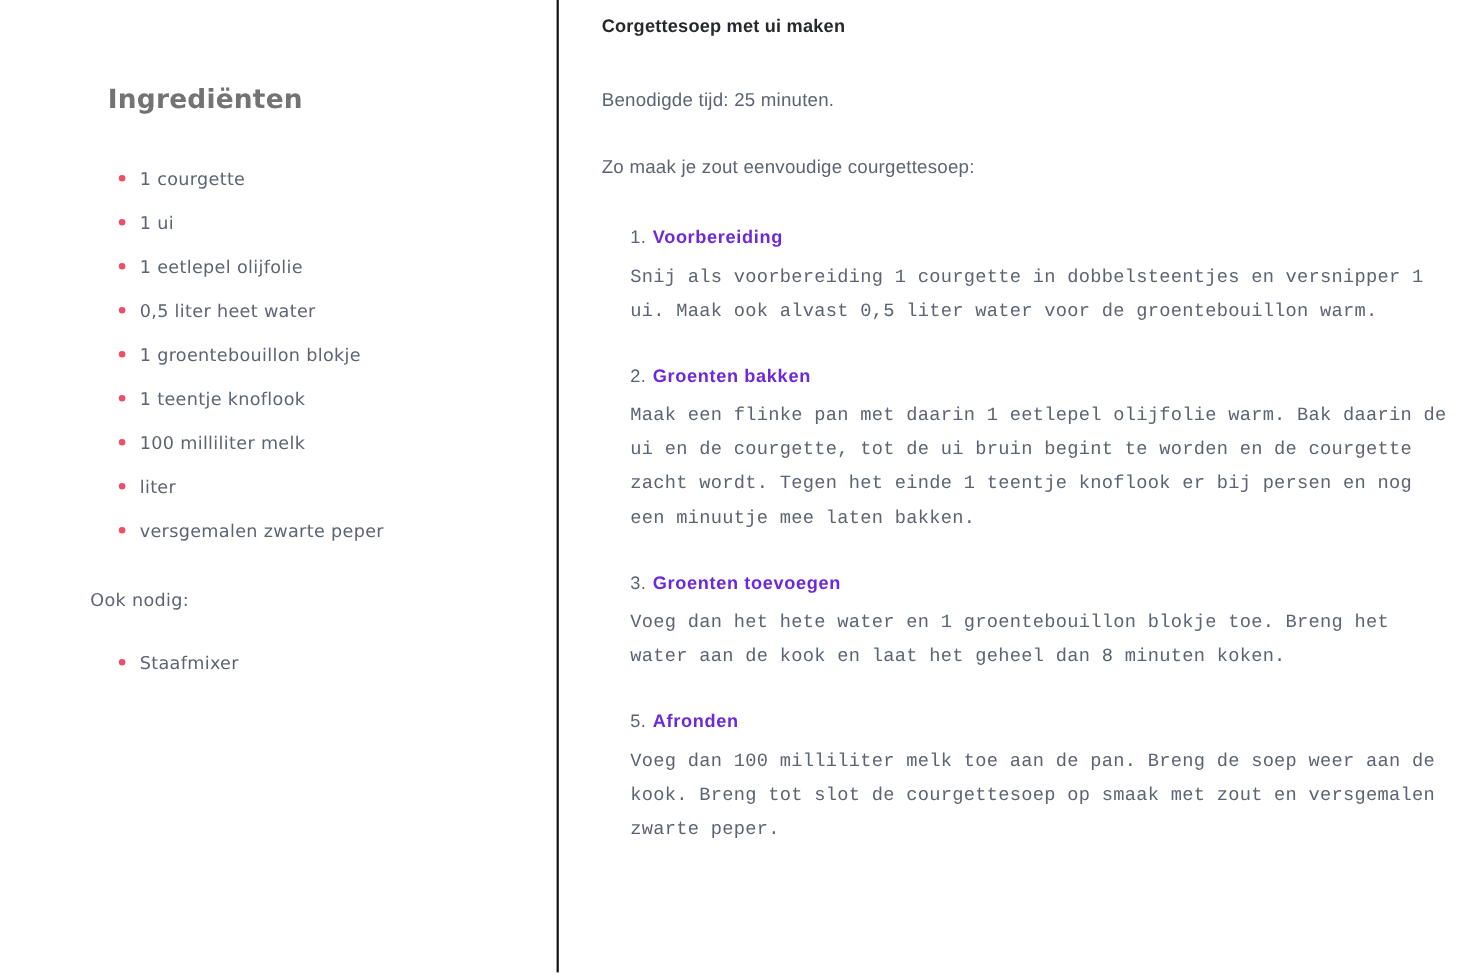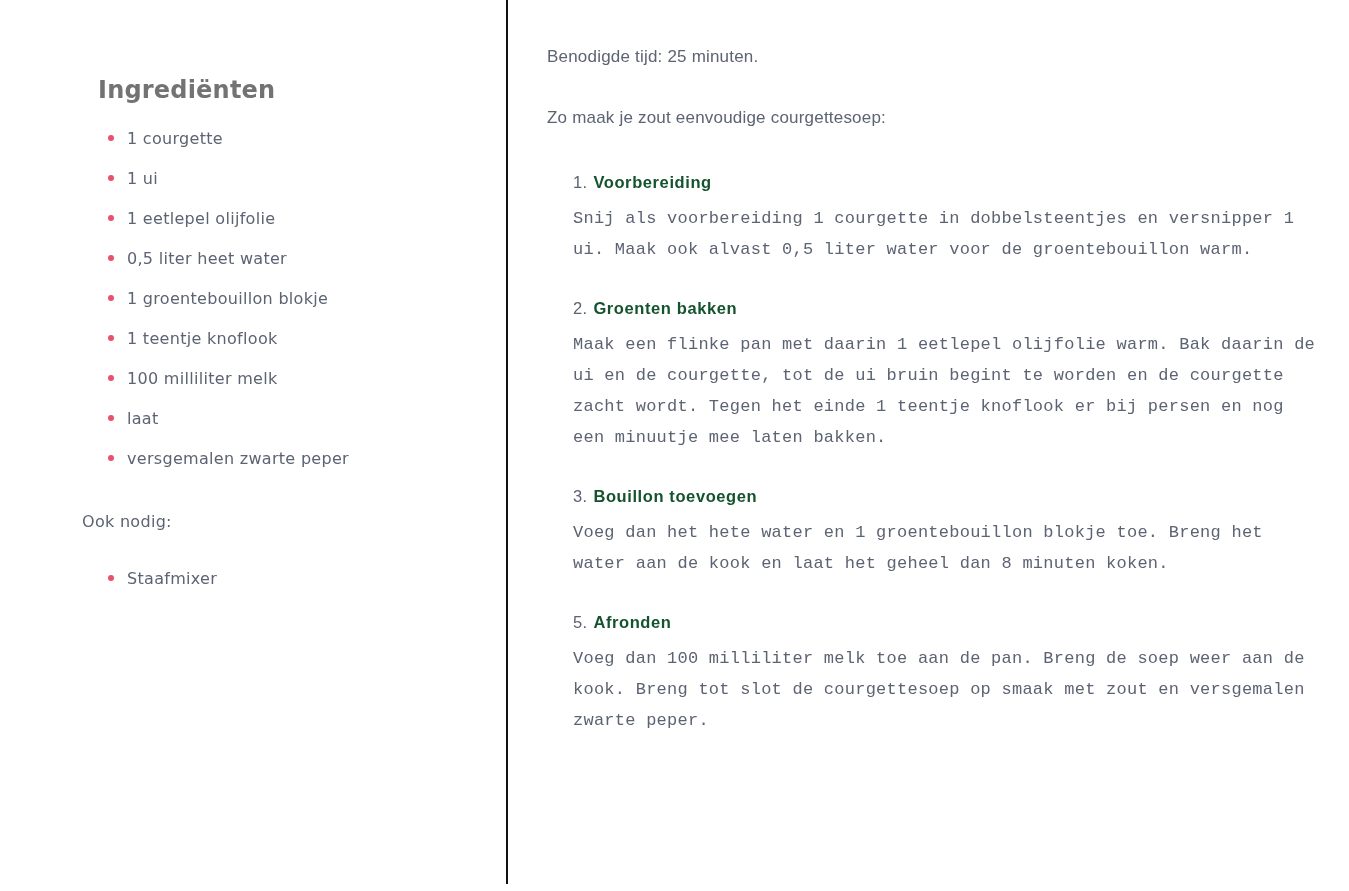--- a/index.html
+++ b/index.html
@@ -44,21 +44,21 @@
     margin-left: 16px;
   }
   .ingredients-intro {
     margin-top: 37px;
     font-size: 16px;
     color: #5c6372;
     letter-spacing: 0.3px;
   }
   ul.ing-list {
     list-style: none;
-    margin-top: 24px;
+    margin-top: 48px;
     padding-left: 26px;
   }
   ul.ing-list li {
     display: flex;
     align-items: center;
     height: 20px;
     margin-bottom: 20px;
     font-size: 16px;
     color: #5c6372;
     letter-spacing: 0.3px;
@@ -121,21 +121,21 @@
     font-size: 16.5px;
     color: #5c6372;
   }
   .step-number {
     font-weight: normal;
     margin-right: 6px;
     letter-spacing: 0.3px;
   }
   .step-title {
     font-weight: bold;
-    color: #14532d;
+    color: #6d28d9;
     letter-spacing: 0.6px;
   }
   .step-text {
     margin-top: 11px;
     width: 745px;
     font-size: 17px;
     line-height: 31px;
     color: #5c6372;
     letter-spacing: 0.25px;
     font-family: Liberation Mono, monospace;
@@ -173,60 +173,61 @@
       <li>
           <span class="bullet"></span>
           <span>1 teentje knoflook</span>
         </li>
       <li>
           <span class="bullet"></span>
           <span>100 milliliter melk</span>
         </li>
       <li>
           <span class="bullet"></span>
-          <span>laat</span>
+          <span>liter</span>
         </li>
       <li>
           <span class="bullet"></span>
           <span>versgemalen zwarte peper</span>
         </li>
     </ul>
 
     <p class="also-needed">Ook nodig:</p>
 
     <ul class="ing-list second">
       <li>
           <span class="bullet"></span>
           <span>Staafmixer</span>
         </li>
     </ul>
   </div>
 
   <div class="divider"></div>
 
   <div class="right-col">
+    <h2 class="instructions-title">Corgettesoep met ui maken</h2>
     <p class="time-needed">Benodigde tijd: 25 minuten.</p>
     <p class="instructions-intro">Zo maak je zout eenvoudige courgettesoep:</p>
 
     <ol class="steps">
       <li class="step">
         <div class="step-header">
           <span class="step-number">1.</span><span class="step-title">Voorbereiding</span>
         </div>
         <p class="step-text">Snij als voorbereiding 1 courgette in dobbelsteentjes en versnipper 1 ui. Maak ook alvast 0,5 liter water voor de groentebouillon warm.</p>
       </li>
       <li class="step">
         <div class="step-header">
           <span class="step-number">2.</span><span class="step-title">Groenten bakken</span>
         </div>
         <p class="step-text">Maak een flinke pan met daarin 1 eetlepel olijfolie warm. Bak daarin de ui en de courgette, tot de ui bruin begint te worden en de courgette zacht wordt. Tegen het einde 1 teentje knoflook er bij persen en nog een minuutje mee laten bakken.</p>
       </li>
       <li class="step">
         <div class="step-header">
-          <span class="step-number">3.</span><span class="step-title">Bouillon toevoegen</span>
+          <span class="step-number">3.</span><span class="step-title">Groenten toevoegen</span>
         </div>
         <p class="step-text">Voeg dan het hete water en 1 groentebouillon blokje toe. Breng het water aan de kook en laat het geheel dan 8 minuten koken.</p>
       </li>
       <li class="step">
         <div class="step-header">
           <span class="step-number">5.</span><span class="step-title">Afronden</span>
         </div>
         <p class="step-text">Voeg dan 100 milliliter melk toe aan de pan. Breng de soep weer aan de kook. Breng tot slot de courgettesoep op smaak met zout en versgemalen zwarte peper.</p>
       </li>
     </ol>

